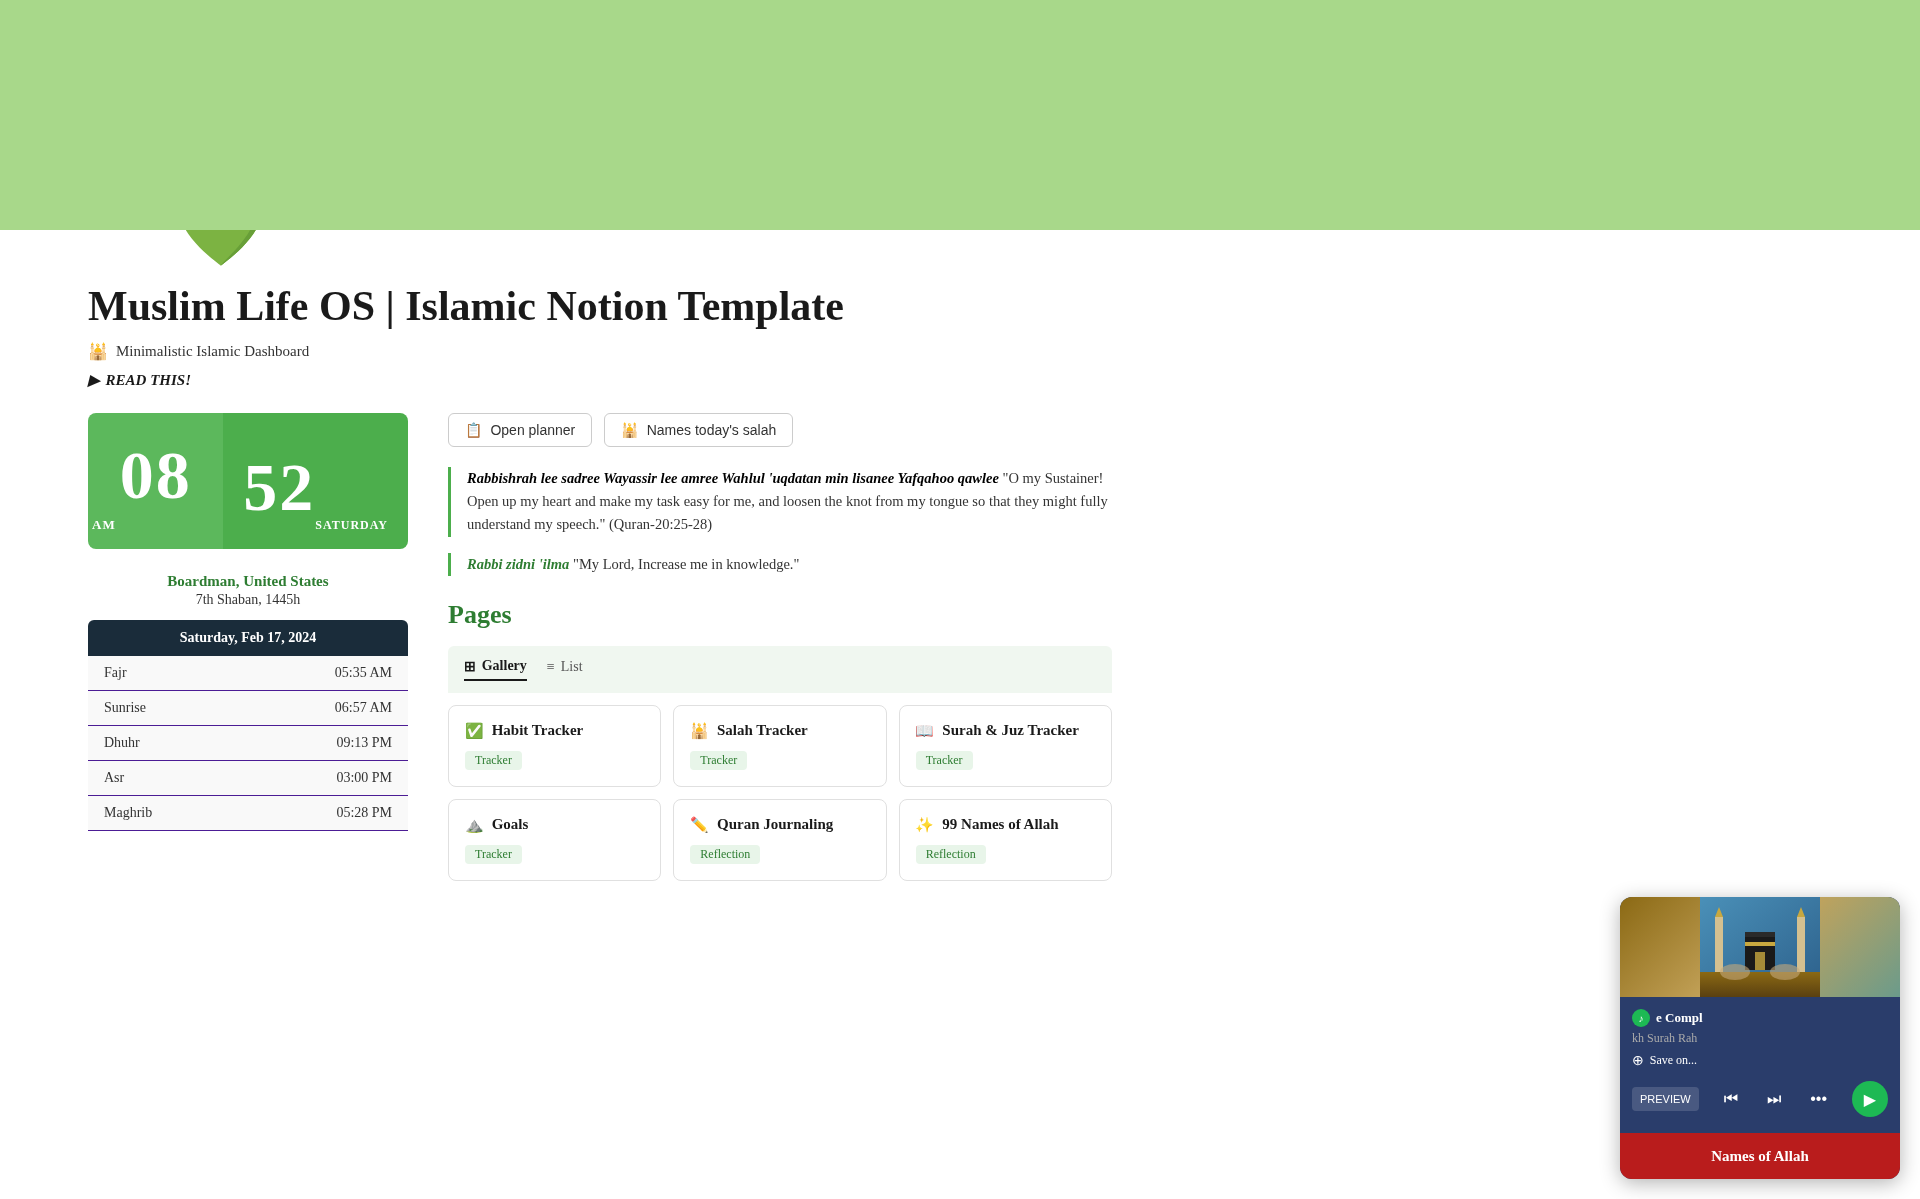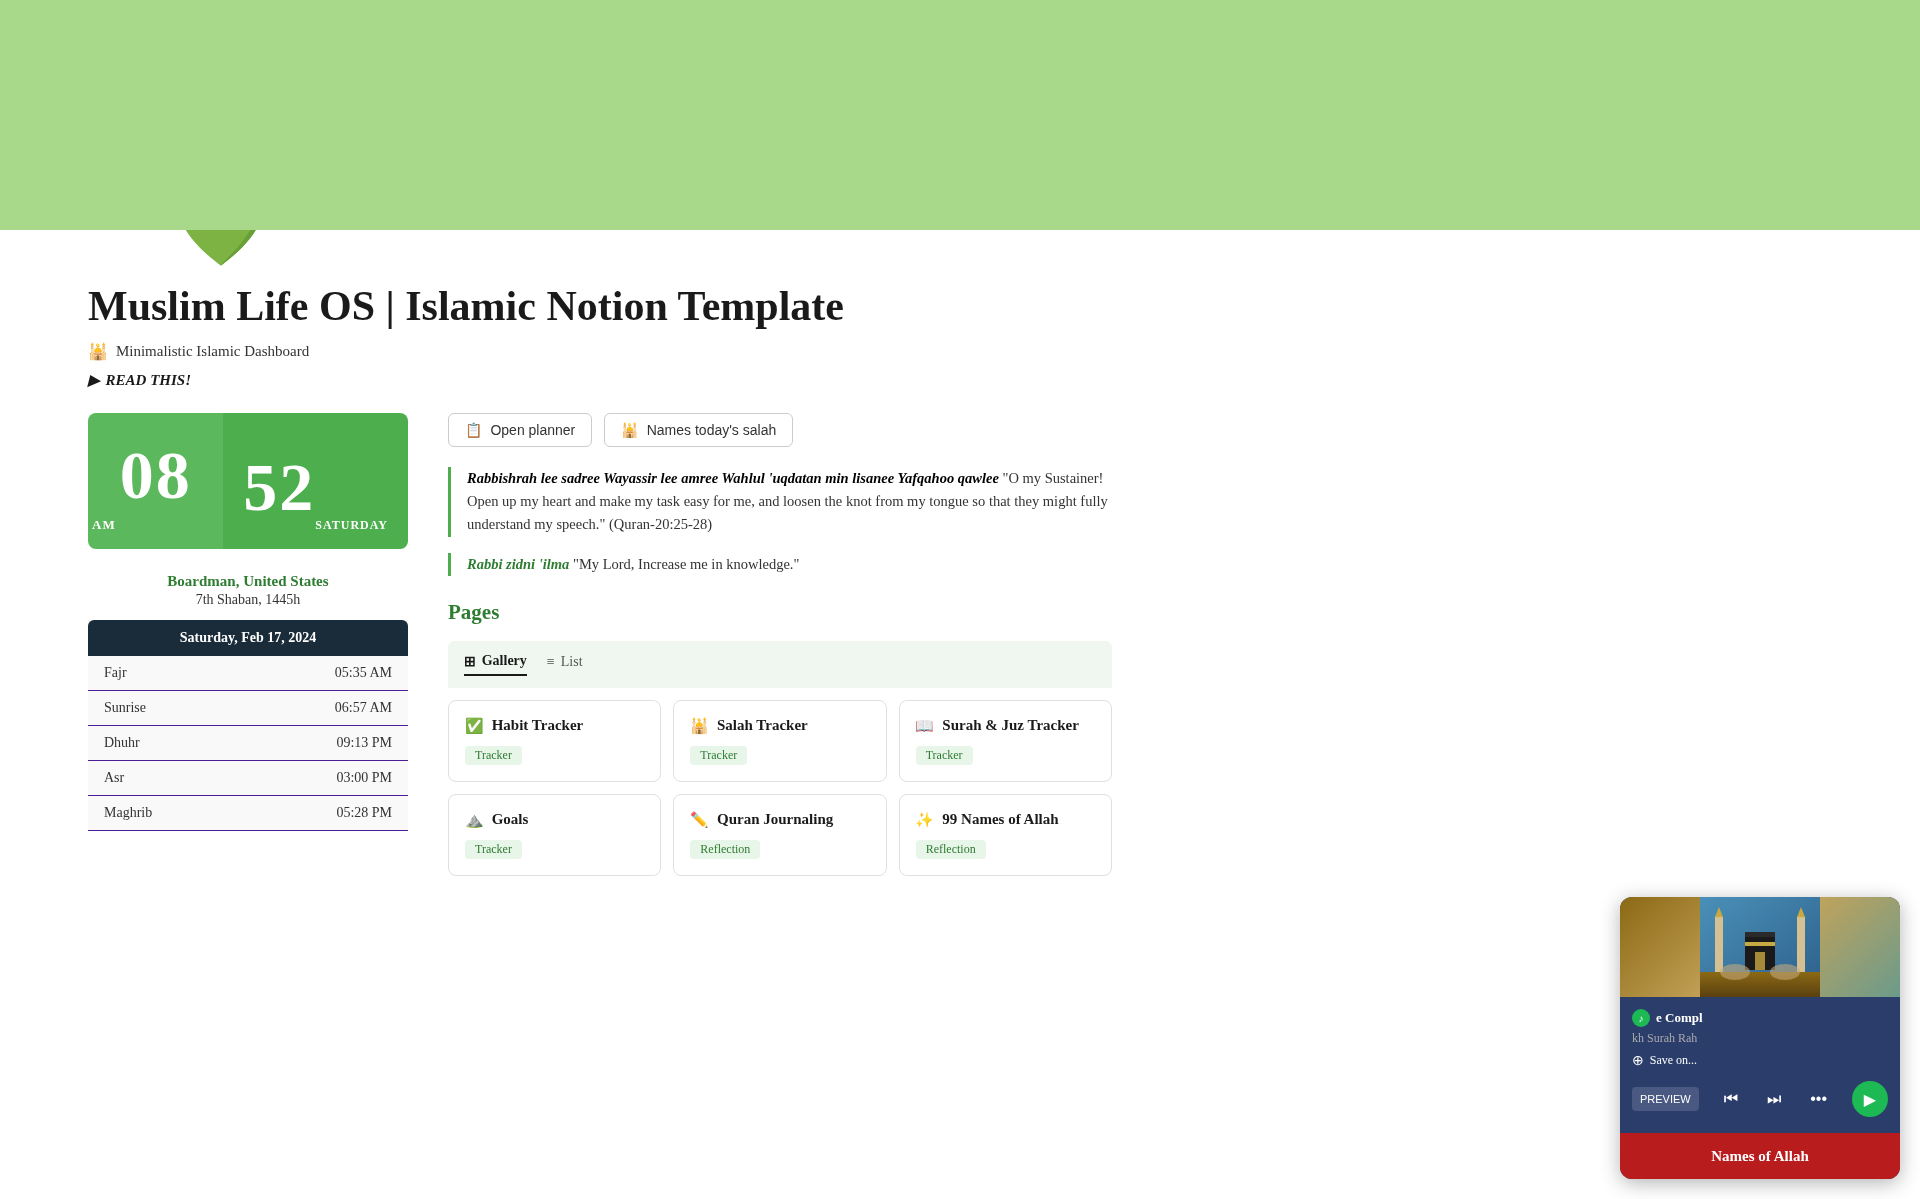--- a/index.html
+++ b/index.html
@@ -242,21 +242,21 @@
       font-weight: 700;
       color: #2e7d32;
     }
 
     
     .pages-section {
       margin-top: 24px;
     }
 
     .pages-title {
-      font-size: 21px;
+      font-size: 26px;
       font-weight: 700;
       color: #2e7d32;
       margin-bottom: 16px;
     }
 
     .pages-header {
       background: #f0f7f0;
       padding: 12px 16px;
       border-radius: 6px 6px 0 0;
       margin-bottom: 0;

